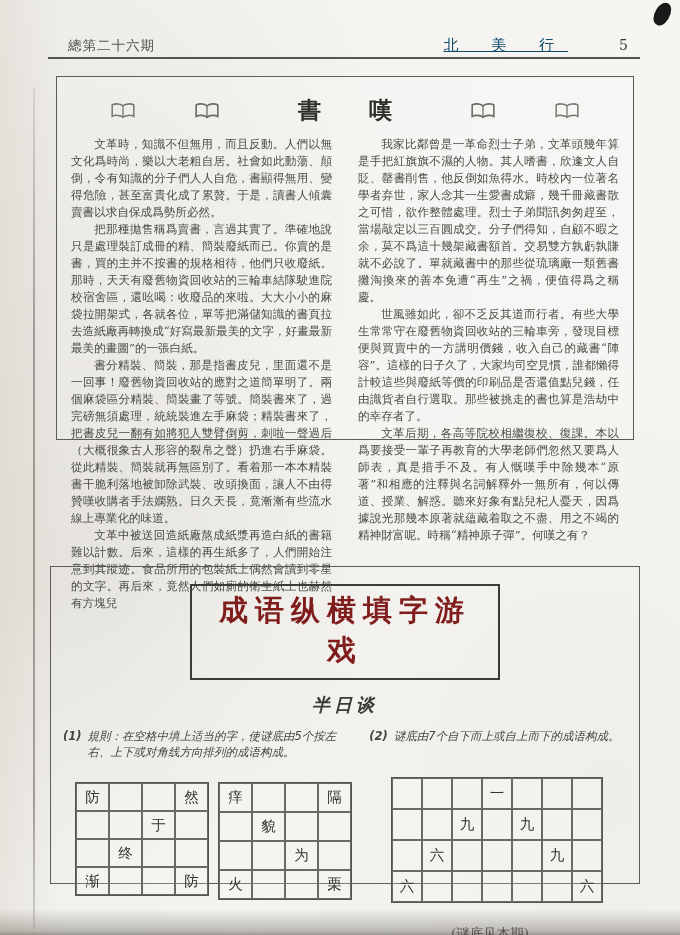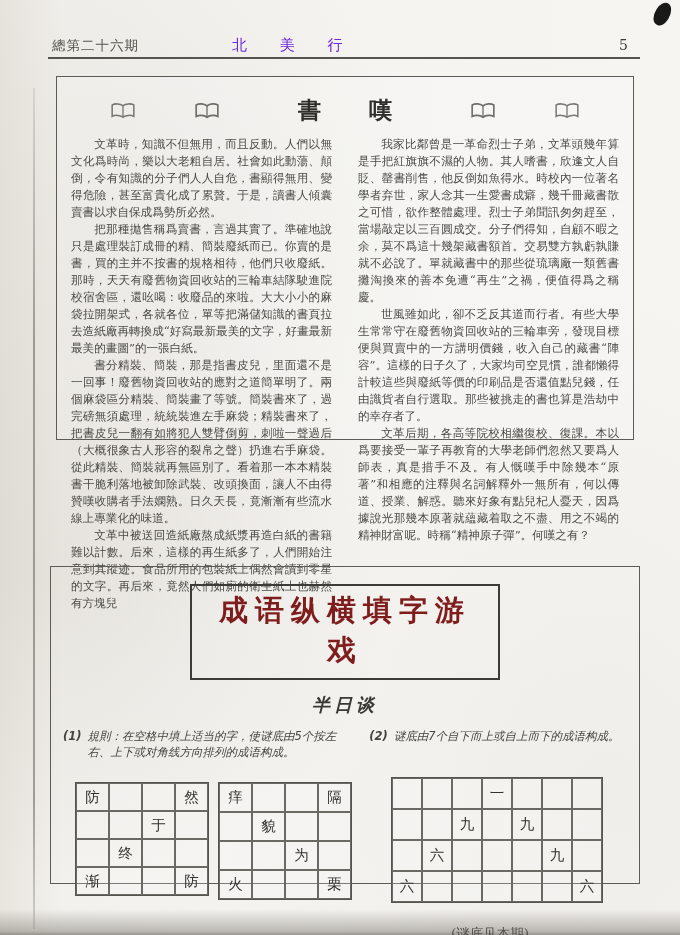--- a/index.html
+++ b/index.html
@@ -25,25 +25,25 @@
     position:absolute;left:33px;top:88px;bottom:6px;width:2px;
     background:linear-gradient(180deg, rgba(110,106,100,.15), rgba(100,96,90,.55) 30%, rgba(100,96,90,.55) 85%, rgba(100,96,90,.2));
   }
   .corner-mark{
     position:absolute;top:2px;right:10px;width:15px;height:24px;
     background:#191918;border-radius:50% 60% 45% 55%;
     transform:rotate(32deg);
   }
   
   .page-header{
-    position:absolute;top:36px;left:52px;right:52px;height:18px;
+    position:absolute;top:36px;left:68px;right:52px;height:18px;
     display:flex;align-items:baseline;font-size:13.5px;color:#56554f;
   }
   .hdr-issue{width:180px;letter-spacing:1px;}
-  .hdr-title{flex:1;text-align:left;letter-spacing:14px;font-size:15px;color:#6d28d9;}
+  .hdr-title{flex:1;text-align:right;letter-spacing:14px;font-size:15px;color:#0c4a6e;text-decoration:underline;}
   .hdr-pagenum{width:60px;text-align:right;font-size:14px;color:#3c3b37;}
   .header-rule{
     position:absolute;top:57px;left:48px;right:40px;height:2px;background:#55544e;
   }
   
   .article-box{
     position:absolute;top:76px;left:56px;width:578px;height:364px;
     border:1.5px solid #5c5b55;background:rgba(255,255,255,.15);
     box-sizing:border-box;padding:12px 14px 10px 14px;
   }

